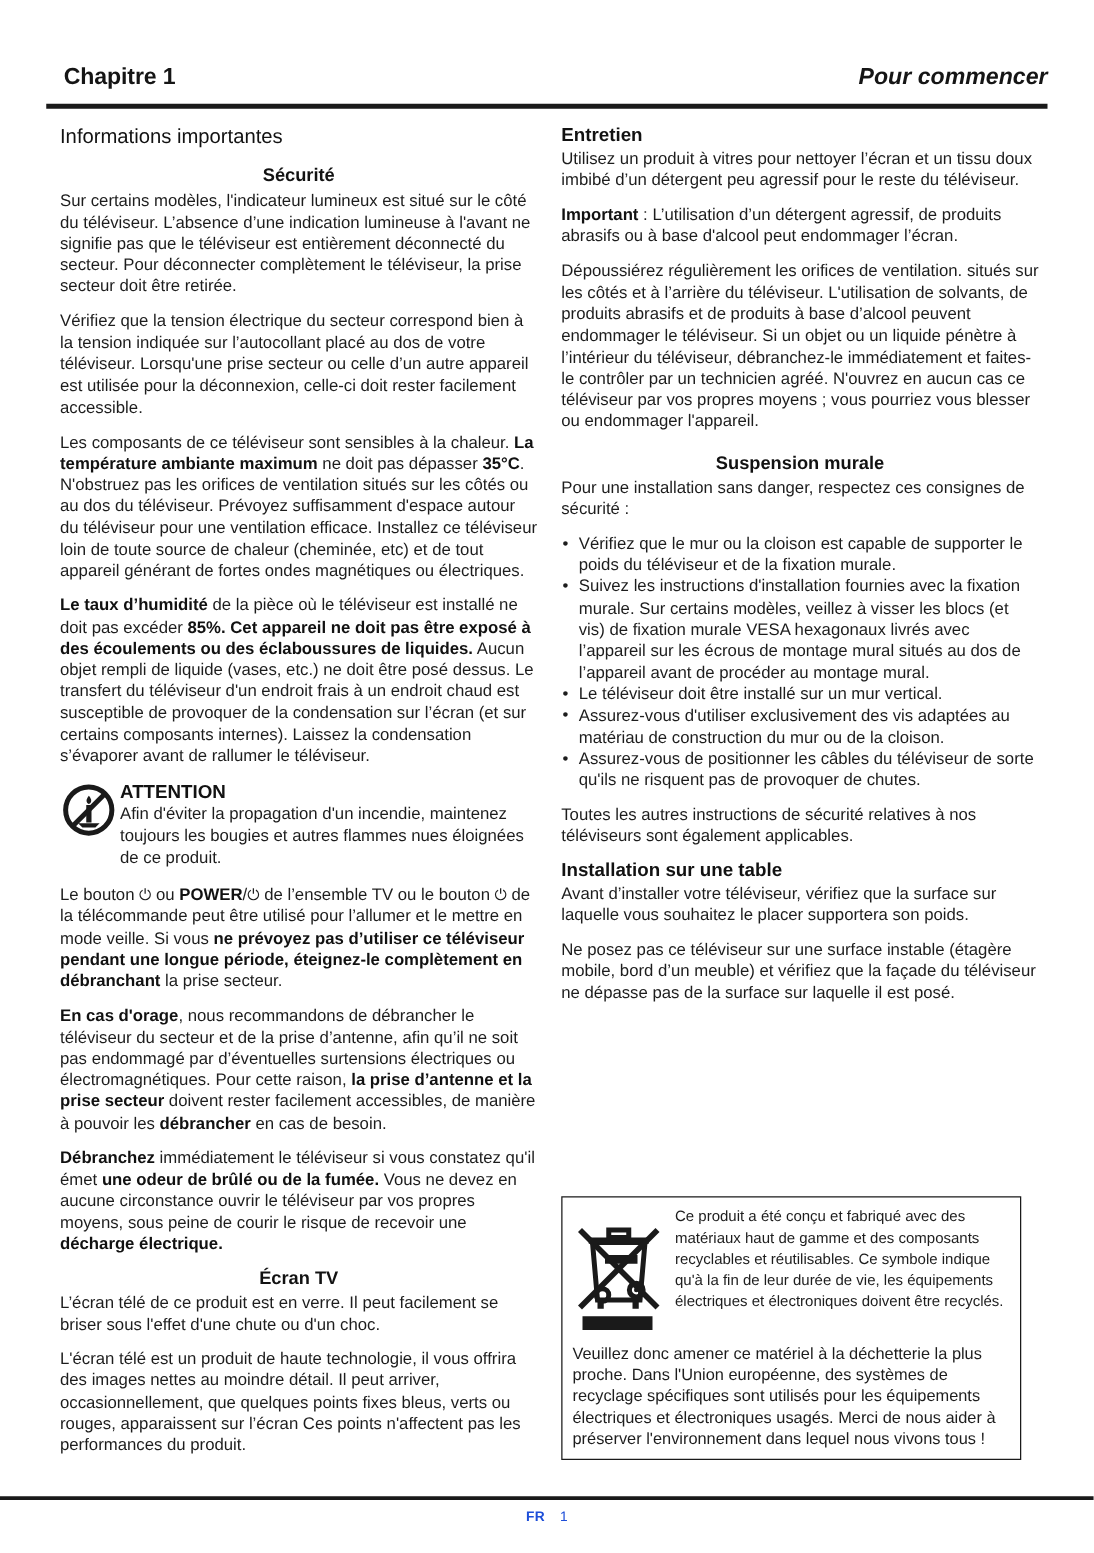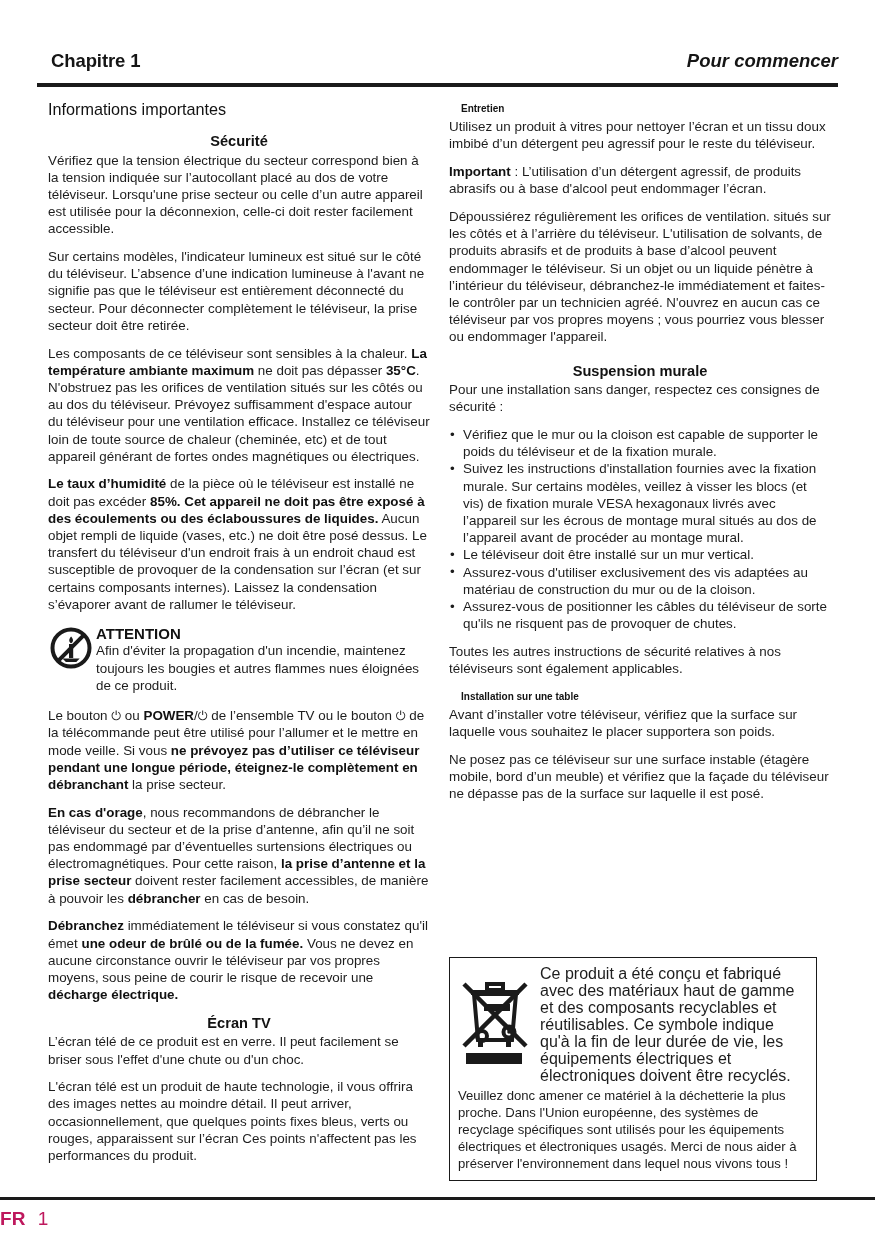--- a/index.html
+++ b/index.html
@@ -75,22 +75,22 @@
   .h2 {
     margin: 0 0 1.5px 0;
     font-size: 14.6px;
     font-weight: bold;
     line-height: 18px;
     color: #121212;
     text-align: center;
   }
   .h2.spaced { margin-top: 16px; }
   .h3 {
-    margin: 0 0 1px 12px;
-    font-size: 10px;
+    margin: 0 0 1px 0;
+    font-size: 15px;
     font-weight: bold;
     line-height: 17.2px;
     color: #121212;
   }
   b, strong { font-weight: bold; color: #111; }
 
   
   ul.bullets {
     margin: 0 0 10.5px 0;
     padding: 0;
@@ -152,21 +152,21 @@
   .weee-top {
     display: flex;
     align-items: flex-start;
   }
   .weee-icon {
     width: 76px;
     flex: 0 0 76px;
     padding-top: 1px;
   }
   .weee-text-top {
-    font-size: 16px;
+    font-size: 12px;
     line-height: 17.0px;
     padding-left: 6px;
     color: #1d1d1d;
   }
   .weee-text-bottom {
     font-size: 13.1px;
     line-height: 17.0px;
     margin-top: 3px;
     color: #1d1d1d;
   }
@@ -175,22 +175,23 @@
   .footer-rule {
     position: absolute;
     left: 0; top: 1185px;
     width: 875px; height: 3px;
     background: #1a1a1a;
   }
   .footer-text {
     position: absolute;
     left: 0; top: 1196px;
     width: 875px;
-    font-size: 19px;
-    color: #be185d;
+    text-align: center;
+    font-size: 11px;
+    color: #1d4ed8;
   }
   .footer-text .fr {
     font-weight: bold;
     letter-spacing: 0.2px;
   }
   .footer-text .pg {
     margin-left: 12px;
     font-weight: normal;
   }
 </style>
@@ -203,22 +204,22 @@
     <div class="header-chapter">Chapitre 1</div>
     <div class="header-title">Pour commencer</div>
   </div>
   <div class="header-rule"></div>
 
   <div class="col col-left">
 
     <div class="h1">Informations importantes</div>
 
     <div class="h2">Sécurité</div>
+    <p>Sur certains modèles, l'indicateur lumineux est situé sur le côté du téléviseur. L’absence d’une indication lumineuse à l'avant ne signifie pas que le téléviseur est entièrement déconnecté du secteur. Pour déconnecter complètement le téléviseur, la prise secteur doit être retirée.</p>
     <p>Vérifiez que la tension électrique du secteur correspond bien à la tension indiquée sur l’autocollant placé au dos de votre téléviseur. Lorsqu'une prise secteur ou celle d’un autre appareil est utilisée pour la déconnexion, celle-ci doit rester facilement accessible.</p>
-    <p>Sur certains modèles, l'indicateur lumineux est situé sur le côté du téléviseur. L’absence d’une indication lumineuse à l'avant ne signifie pas que le téléviseur est entièrement déconnecté du secteur. Pour déconnecter complètement le téléviseur, la prise secteur doit être retirée.</p>
 
     <p><span>Les composants de ce téléviseur sont sensibles à la chaleur. </span><b>La température ambiante maximum</b><span> ne doit pas dépasser </span><b>35°C</b><span>. N'obstruez pas les orifices de ventilation situés sur les côtés ou au dos du téléviseur. Prévoyez suffisamment d'espace autour du téléviseur pour une ventilation efficace. Installez ce téléviseur loin de toute source de chaleur (cheminée, etc) et de tout appareil générant de fortes ondes magnétiques ou électriques.</span></p>
 
     <p><b>Le taux d’humidité</b><span> de la pièce où le téléviseur est installé ne doit pas excéder </span><b>85%. Cet appareil ne doit pas être exposé à des écoulements ou des éclaboussures de liquides.</b><span> Aucun objet rempli de liquide (vases, etc.) ne doit être posé dessus. Le transfert du téléviseur d'un endroit frais à un endroit chaud est susceptible de provoquer de la condensation sur l’écran (et sur certains composants internes). Laissez la condensation s’évaporer avant de rallumer le téléviseur.</span></p>
 
     <div class="attention">
       <div class="icon">
         <svg viewBox="0 0 42 42" width="42" height="42" aria-hidden="true">
           <circle cx="21" cy="21" r="18.5" fill="none" stroke="#1a1a1a" stroke-width="4"></circle>
 

